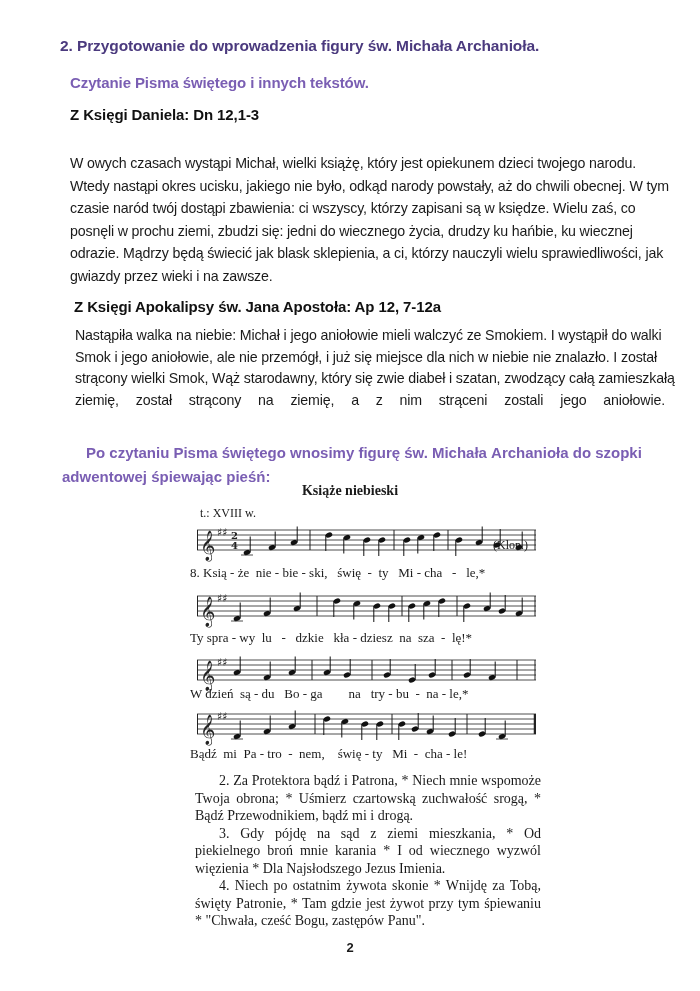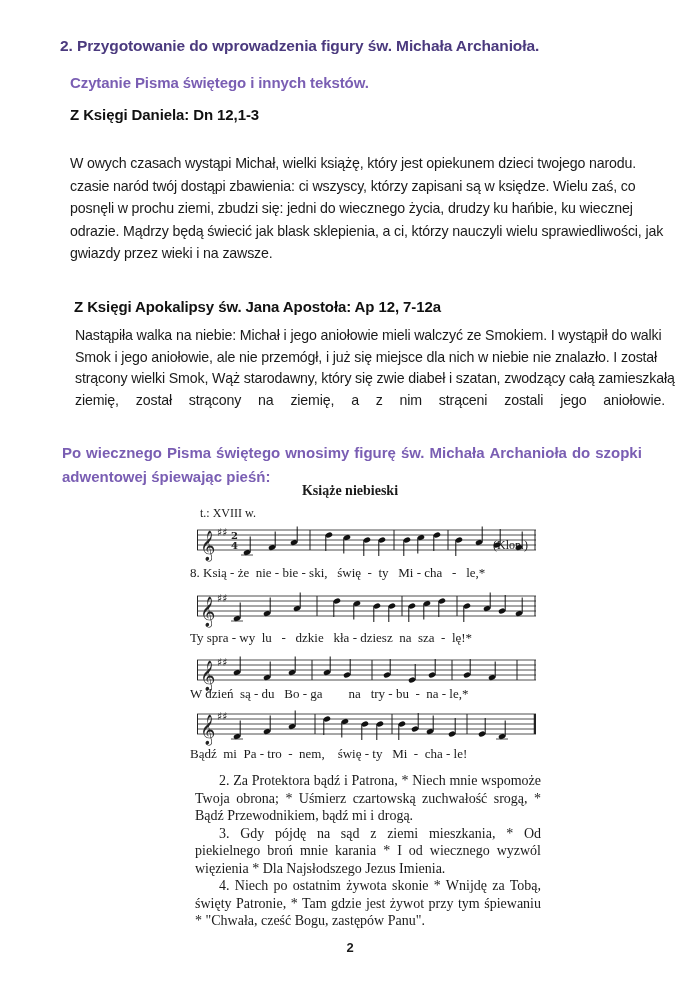--- a/index.html
+++ b/index.html
@@ -11,39 +11,40 @@
   .h2 { left: 70px; top: 74px; font-size: 15px; font-weight: bold; color: #7a5eb3; letter-spacing: -0.1px; }
   .h3 { left: 70px; top: 106px; font-size: 15px; font-weight: bold; color: #111; letter-spacing: -0.1px; }
   .para1 { left: 70px; top: 152px; width: 600px; font-size: 14.2px; line-height: 22.5px; color: #1a1a1a; letter-spacing: -0.15px; }
   .para1 .ln { display: block; white-space: nowrap; }
   .h4 { left: 74px; top: 298px; font-size: 15px; font-weight: bold; color: #111; letter-spacing: -0.1px; }
   .para2 { left: 75px; top: 325px; width: 590px; font-size: 14.2px; line-height: 21.5px; color: #1a1a1a; letter-spacing: -0.15px; }
   .para2 .ln { display: block; white-space: nowrap; }
   .para2 .ln.just { display: flex; justify-content: space-between; white-space: nowrap; align-items: center; }
   .intro { left: 62px; top: 441px; width: 580px; font-size: 15px; line-height: 24px; font-weight: bold; color: #7a5eb3; }
   .intro .ln { display: block; white-space: nowrap; }
-  .intro .ln.just { display: flex; justify-content: space-between; }
+  .intro .ln.just { display: flex; justify-content: space-between; margin-left: 24px; }
   .song-title { left: 0; width: 700px; text-align: center; top: 483px; font-size: 14px; font-weight: bold; }
   .song-meta-l { left: 200px; top: 506px; font-size: 12px; }
   .song-meta-r { left: 493px; top: 506px; font-size: 12px; margin-top: 32px; }
   .staff { position: absolute; left: 197px; width: 339px; height: 40px; }
   .lyric { position: absolute; left: 190px; width: 360px; font-size: 13px; white-space: pre; }
   .verses { left: 195px; top: 772px; width: 346px; font-size: 14px; line-height: 17.5px; }
   .verses p { margin: 0; text-align: justify; text-indent: 24px; }
   .pagenum { left: 0; width: 700px; text-align: center; top: 940px; font-size: 13px; font-weight: bold; }
 </style>
 </head>
 <body>
 
 <div class="abs sans h1">2.  Przygotowanie do wprowadzenia figury św. Michała Archanioła.</div>
 <div class="abs sans h2">Czytanie Pisma świętego i innych tekstów.</div>
 
 <div class="abs sans h3">Z Księgi Daniela: Dn 12,1-3</div>
 <div class="abs sans para1">
   <span class="ln">W owych czasach wystąpi Michał, wielki książę, który jest opiekunem dzieci twojego narodu.</span>
+  <span class="ln">Wtedy nastąpi okres ucisku, jakiego nie było, odkąd narody powstały, aż do chwili obecnej. W tym</span>
   <span class="ln">czasie naród twój dostąpi zbawienia: ci wszyscy, którzy zapisani są w księdze. Wielu zaś, co</span>
   <span class="ln">posnęli w prochu ziemi, zbudzi się: jedni do wiecznego życia, drudzy ku hańbie, ku wiecznej</span>
   <span class="ln">odrazie. Mądrzy będą świecić jak blask sklepienia, a ci, którzy nauczyli wielu sprawiedliwości, jak</span>
   <span class="ln">gwiazdy przez wieki i na zawsze.</span>
 </div>
 
 <div class="abs sans h4">Z  Księgi Apokalipsy św. Jana Apostoła: Ap 12, 7-12a</div>
 <div class="abs sans para2">
   <span class="ln">Nastąpiła walka na niebie: Michał i jego aniołowie mieli walczyć ze Smokiem. I wystąpił do walki</span>
   <span class="ln">Smok i jego aniołowie, ale nie przemógł, i już się miejsce dla nich w niebie nie znalazło. I został</span>
@@ -60,21 +61,21 @@
       <span>strąceni</span>
       <span>zostali</span>
       <span>jego</span>
       <span>aniołowie.</span>
     </span>
 </div>
 
 <div class="abs sans intro">
   <span class="ln just" id="intro-l1">
       <span>Po</span>
-      <span>wiecznego</span>
+      <span>czytaniu</span>
       <span>Pisma</span>
       <span>świętego</span>
       <span>wnosimy</span>
       <span>figurę</span>
       <span>św.</span>
       <span>Michała</span>
       <span>Archanioła</span>
       <span>do</span>
       <span>szopki</span>
     </span>

